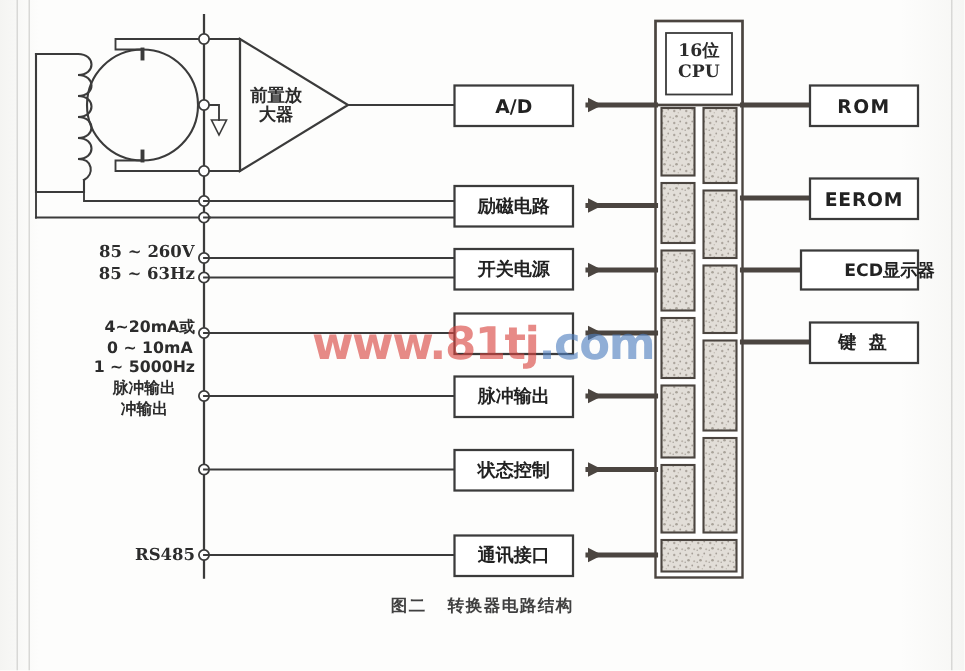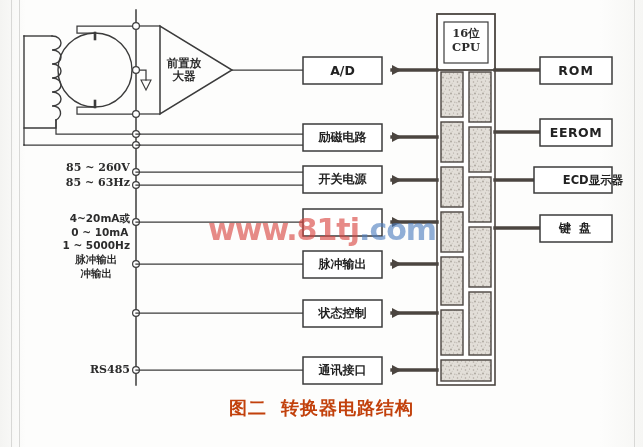--- a/index.html
+++ b/index.html
@@ -62,23 +62,23 @@
     pointer-events:none;
   }
   .wm-r{color:#d9443f;}
   .wm-b{color:#4f7fc0;}
 
   .caption{
     position:absolute;
     left:50%;
     top:396px;
     transform:translateX(-50%);
-    font-size:18px;
+    font-size:11px;
     font-weight:700;
-    color:#c2410c;
+    color:#404040;
     letter-spacing:1px;
     white-space:nowrap;
   }
   .cap-gap{display:inline-block;width:14px;}
 </style>
 </head>
 <body>
 
 <div id="page">
 

